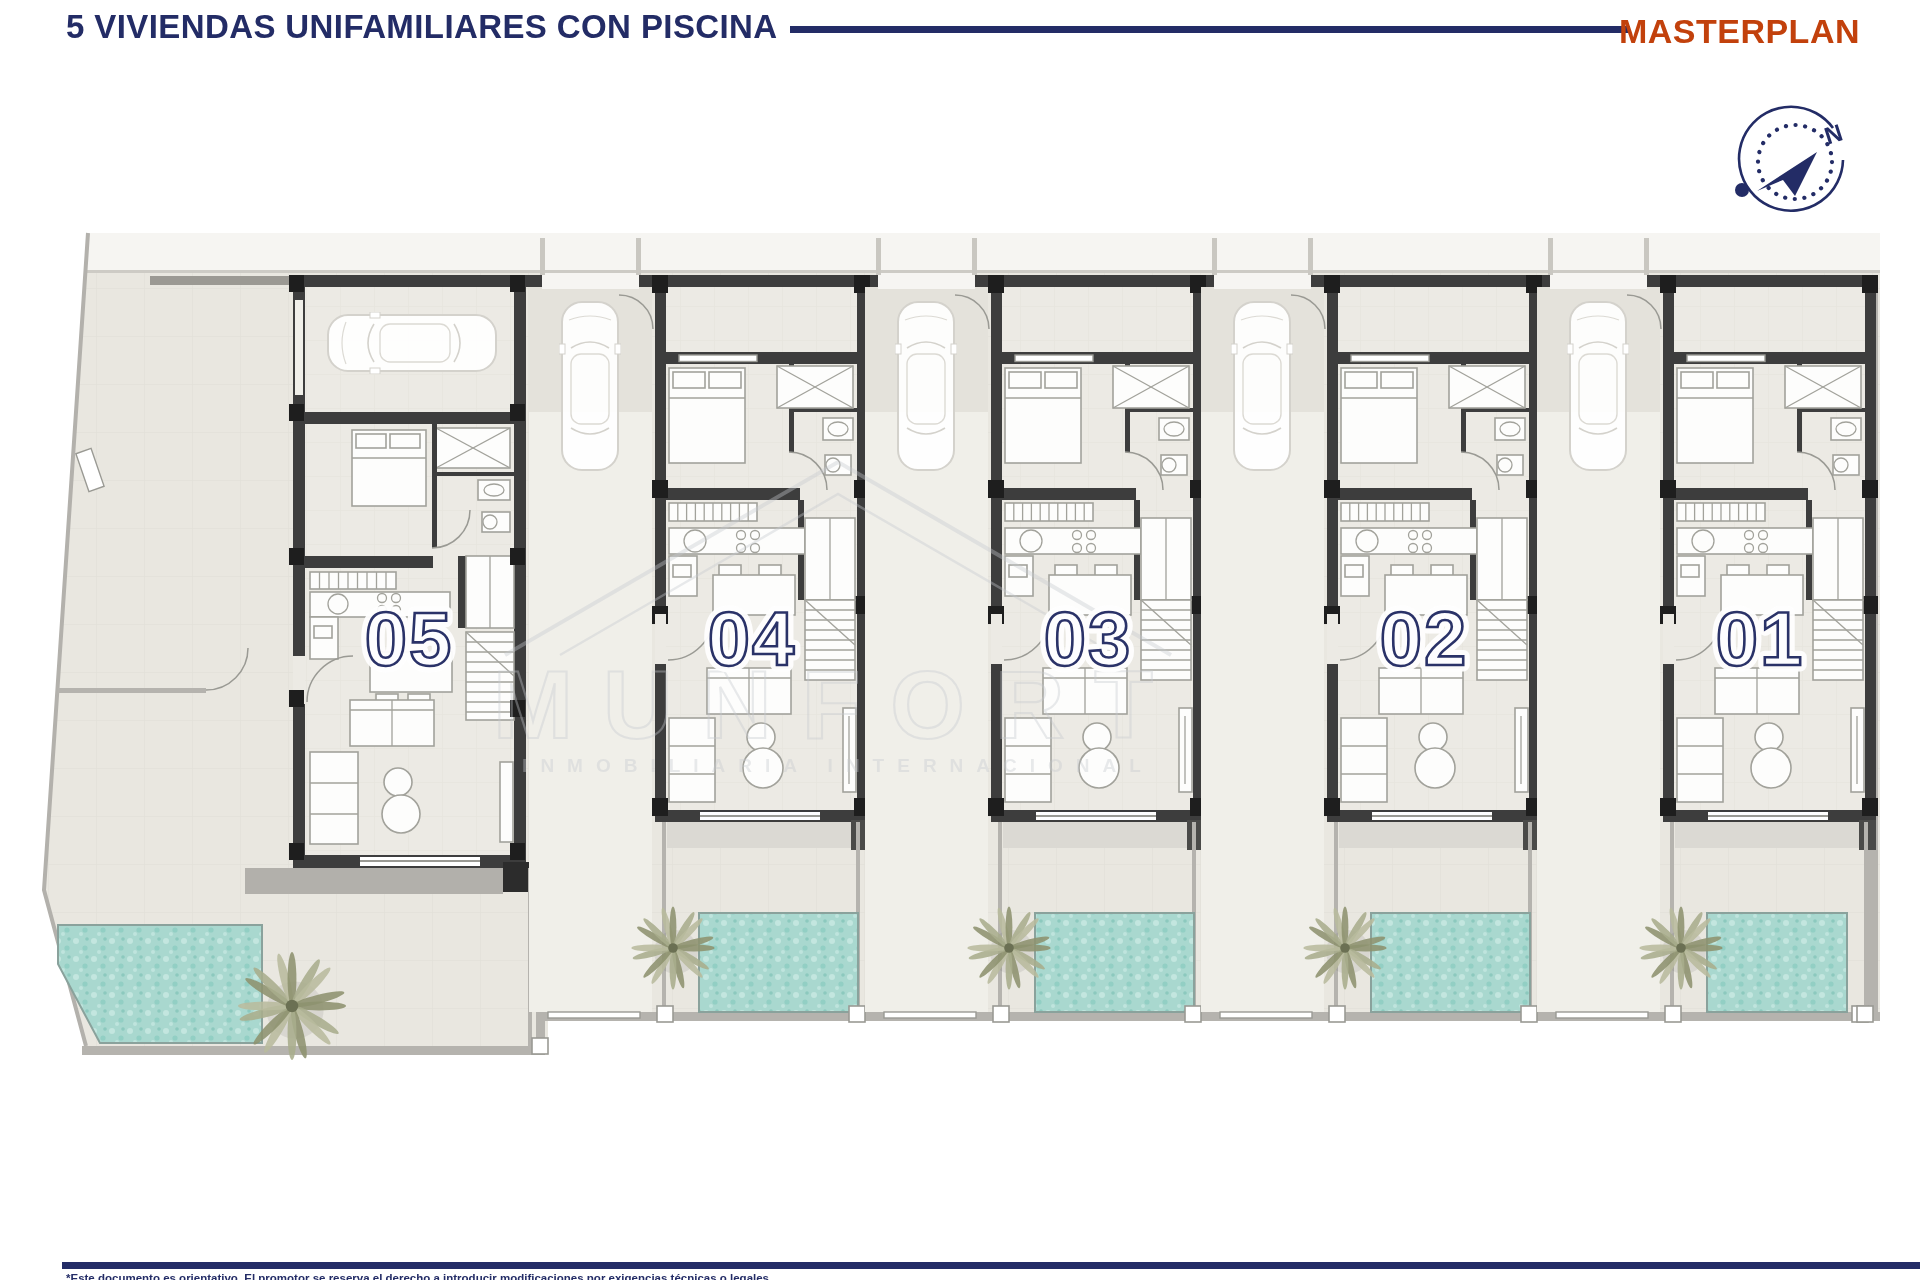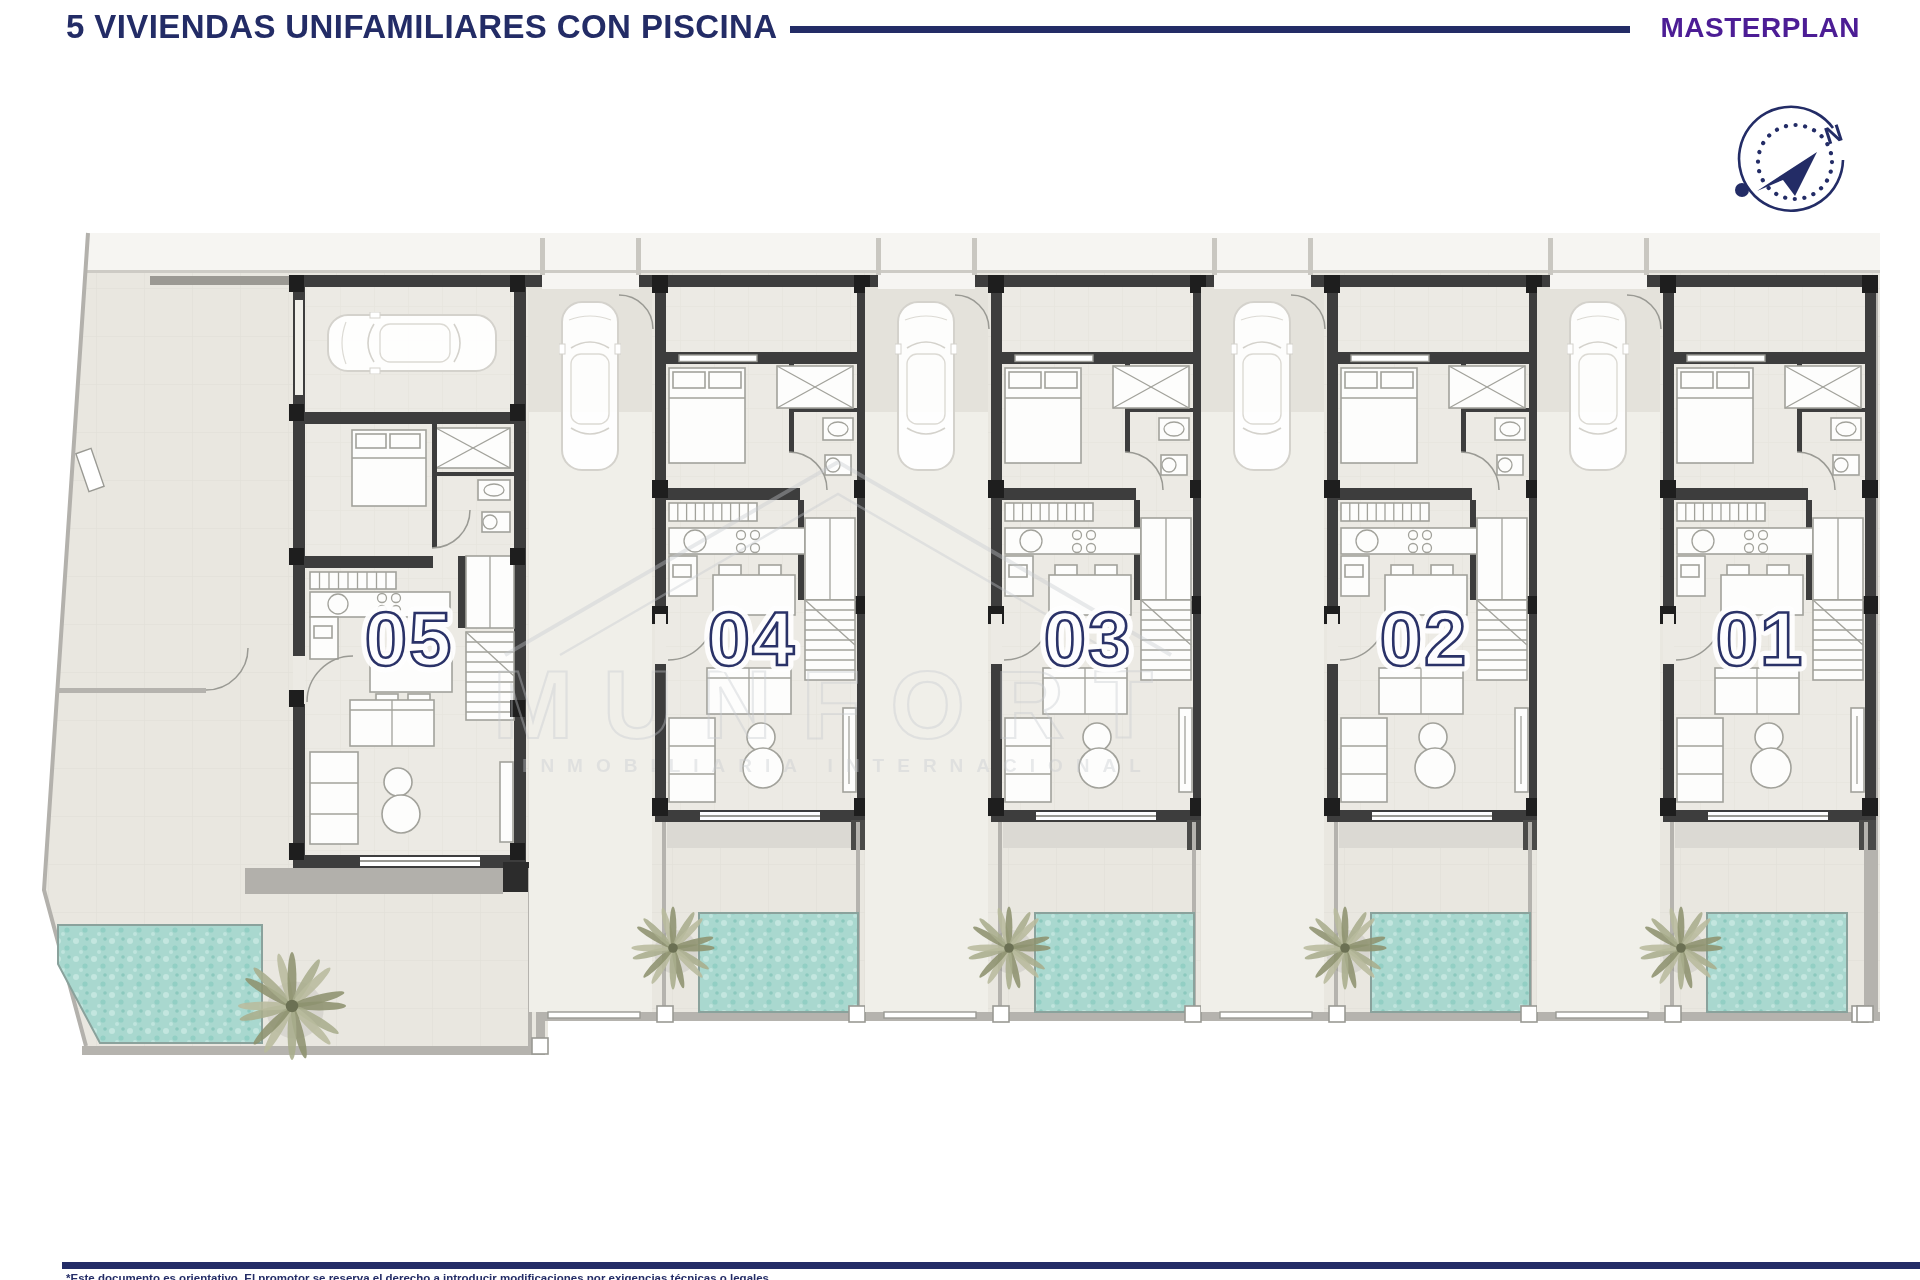--- a/index.html
+++ b/index.html
@@ -1,22 +1,22 @@
 <!DOCTYPE html>
 <html><head>
 <meta charset="utf-8">
 <style>
   html,body{margin:0;padding:0;background:#fff;}
   .page{position:relative;width:1920px;height:1280px;background:#ffffff;overflow:hidden;
         font-family:"Liberation Sans", sans-serif;}
   .hdr-title{position:absolute;left:66px;top:8px;font-size:33px;font-weight:bold;
              color:#232c66;letter-spacing:.4px;white-space:nowrap;}
   .hdr-line{position:absolute;left:790px;top:26px;width:840px;height:7px;background:#232c66;}
-  .hdr-right{position:absolute;right:60px;top:12px;font-size:28px;font-weight:bold;
-             color:#4c1d95;letter-spacing:.5px;}
+  .hdr-right{position:absolute;right:60px;top:12px;font-size:34px;font-weight:bold;
+             color:#c2410c;letter-spacing:.5px;}
   svg#plan{position:absolute;left:0;top:0;}
   .ftr-bar{position:absolute;left:62px;right:0;top:1262px;height:7px;background:#232c66;}
   .ftr-text{position:absolute;left:66px;top:1272px;font-size:11.5px;font-weight:bold;
             color:#232c66;white-space:nowrap;}
   
   .wall{fill:#3d3d3d;}
   .blk{fill:#1e1e1e;}
   .greyw{fill:#b5b3ae;}
   .furn{fill:#fdfdfc;stroke:#a2a29b;stroke-width:1.6;}
   .fln{fill:none;stroke:#a2a29b;stroke-width:1.3;}

